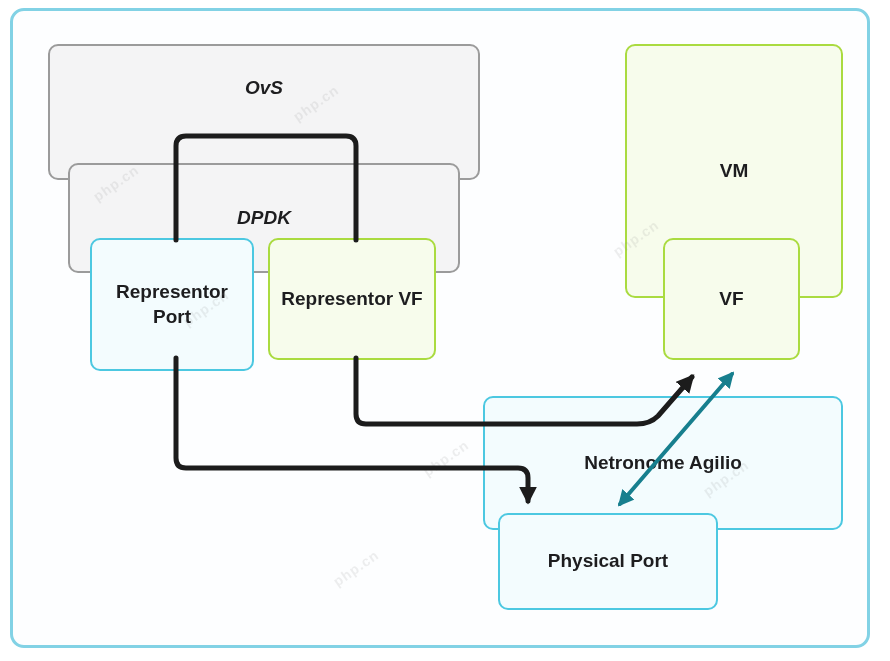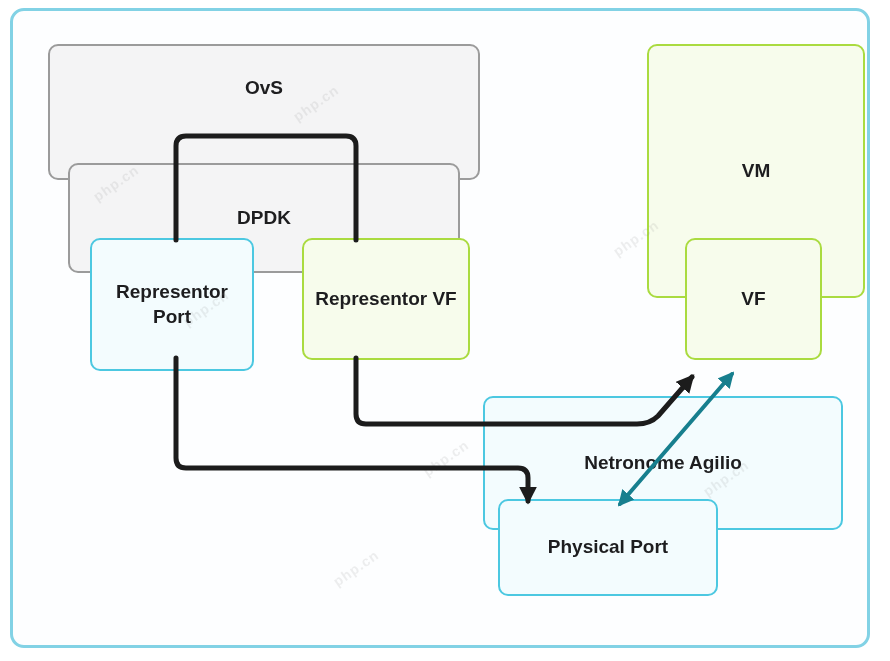--- a/index.html
+++ b/index.html
@@ -22,33 +22,33 @@
   .frame{
     position:absolute;left:10px;top:8px;width:860px;height:640px;
     border:3px solid var(--frame-border);border-radius:14px;background:#fdfeff;
     box-sizing:border-box;
   }
   .box{
     position:absolute;box-sizing:border-box;border-radius:10px;border:2px solid;
     display:flex;align-items:center;justify-content:center;text-align:center;
     font-weight:600;font-size:19px;line-height:1.3;color:var(--text);
   }
-  .box.gray{background:var(--gray-fill);border-color:var(--gray-border);}
+  .box.gray{background:var(--gray-fill);border-color:var(--gray-border);font-style:italic;}
   .box.cyan{background:var(--cyan-fill);border-color:var(--cyan-border);}
-  .box.green{background:var(--green-fill);border-color:var(--green-border);margin-left:22px;}
+  .box.green{background:var(--green-fill);border-color:var(--green-border);}
   .align-top{align-items:flex-start;padding-top:30px;}
 
   #box-ovs   {left:48px; top:44px; width:432px;height:136px;z-index:1;}
   #box-dpdk  {left:68px; top:155px;width:392px;height:110px;z-index:2;margin-top:8px;}
   #box-rport {left:90px; top:238px;width:164px;height:133px;z-index:3;}
-  #box-rvf   {left:280px;top:238px;width:168px;height:122px;z-index:3;}
+  #box-rvf   {left:268px;top:238px;width:168px;height:122px;z-index:3;}
   #box-vm    {left:625px;top:44px; width:218px;height:254px;z-index:1;}
   #box-vf    {left:663px;top:238px;width:137px;height:122px;z-index:3;}
   #box-netro {left:483px;top:396px;width:360px;height:134px;z-index:2;}
-  #box-pport {left:498px;top:499px;width:220px;height:97px;z-index:3;}
+  #box-pport {left:498px;top:513px;width:220px;height:97px;z-index:3;}
 
   .label-span{display:block;padding:0 10px;}
 
   svg.wires{position:absolute;left:0;top:0;z-index:10;pointer-events:none;}
   .wire-black{fill:none;stroke:var(--arrow-black);stroke-width:5;stroke-linejoin:round;stroke-linecap:round;}
   .wire-teal{fill:none;stroke:var(--arrow-teal);stroke-width:4;stroke-linecap:round;}
   .head-black{fill:var(--arrow-black);}
   .head-teal{fill:var(--arrow-teal);}
 
   .watermark{

